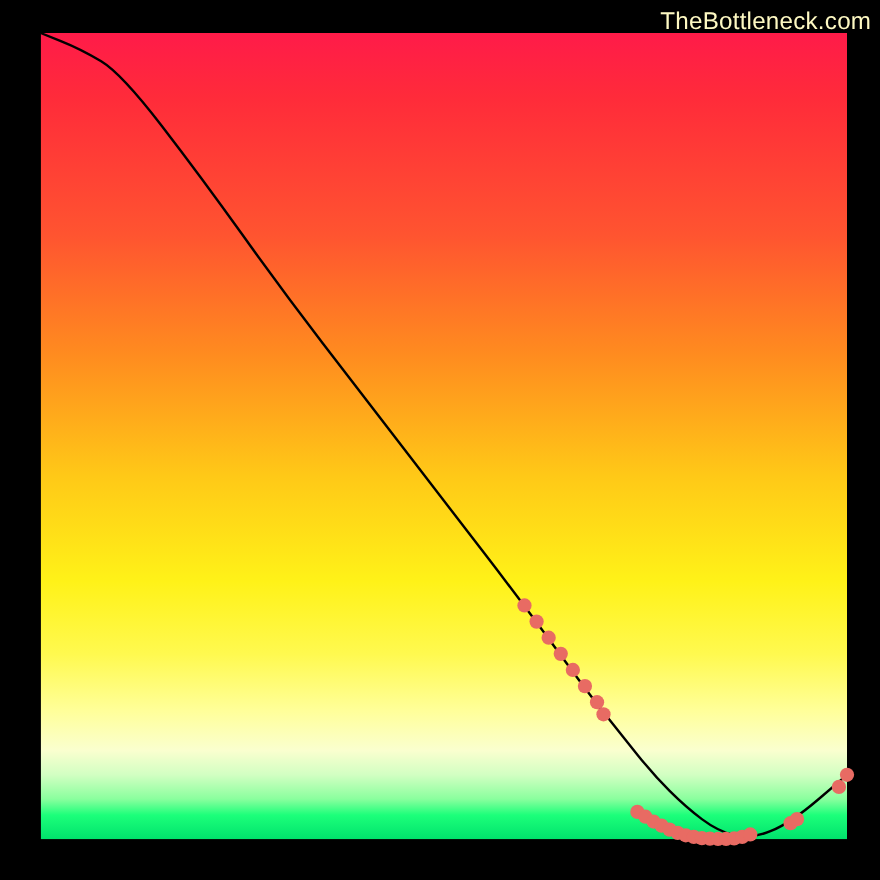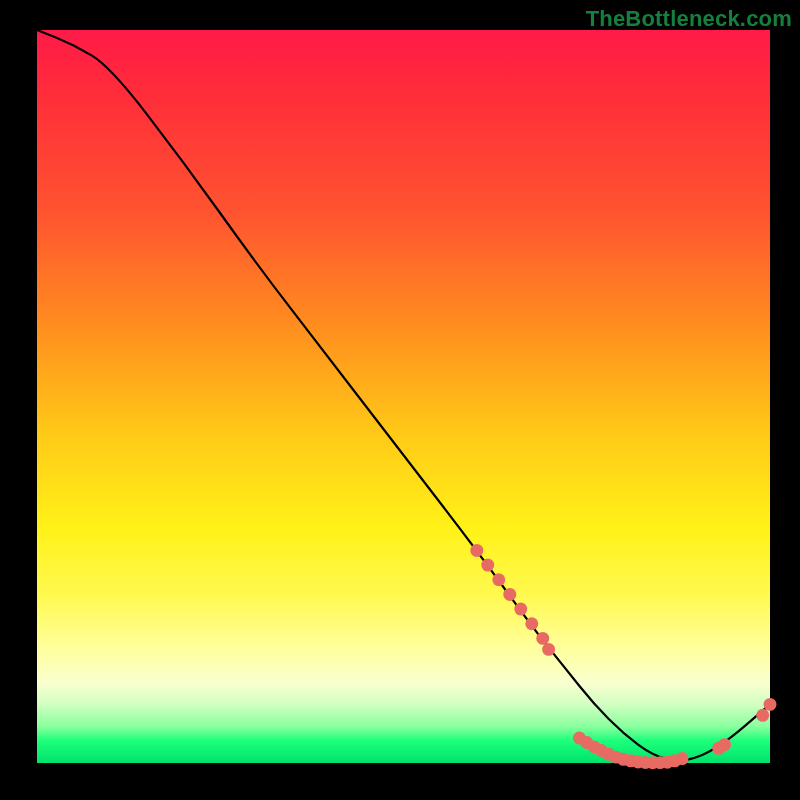--- a/index.html
+++ b/index.html
@@ -13,22 +13,22 @@
   .wrap {
     position: relative;
     width: 800px;
     height: 800px;
   }
   .watermark {
     position: absolute;
     top: 6px;
     right: 8px;
     font-size: 22px;
-    font-weight: 700;
-    color: #15803d;
+    font-weight: 400;
+    color: #fef9c3;
     letter-spacing: 0.2px;
     user-select: none;
   }
   .plot {
     position: absolute;
     left: 35px;
     top: 30px;
     width: 735px;
     height: 735px;
     background: linear-gradient(

